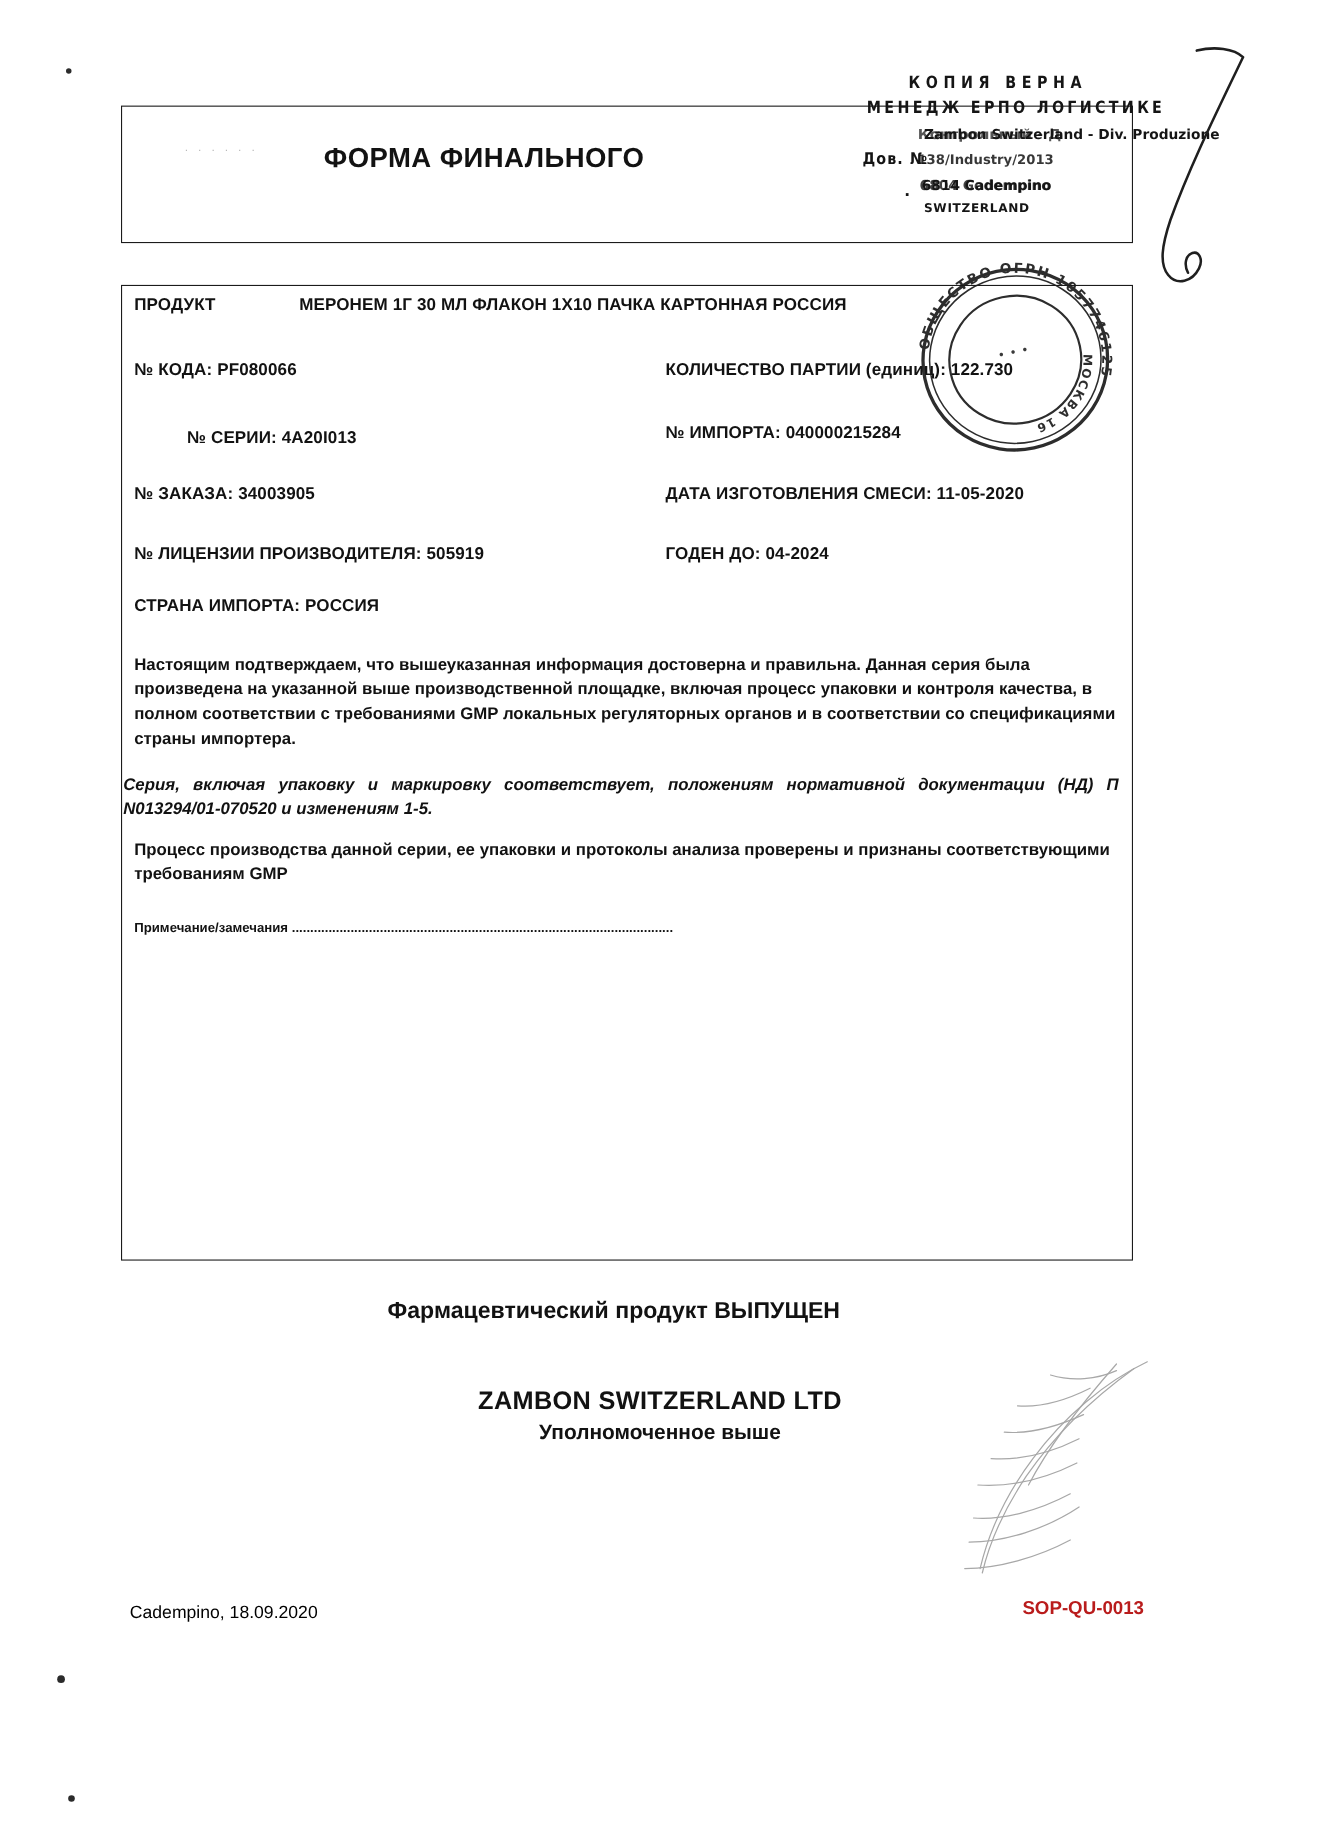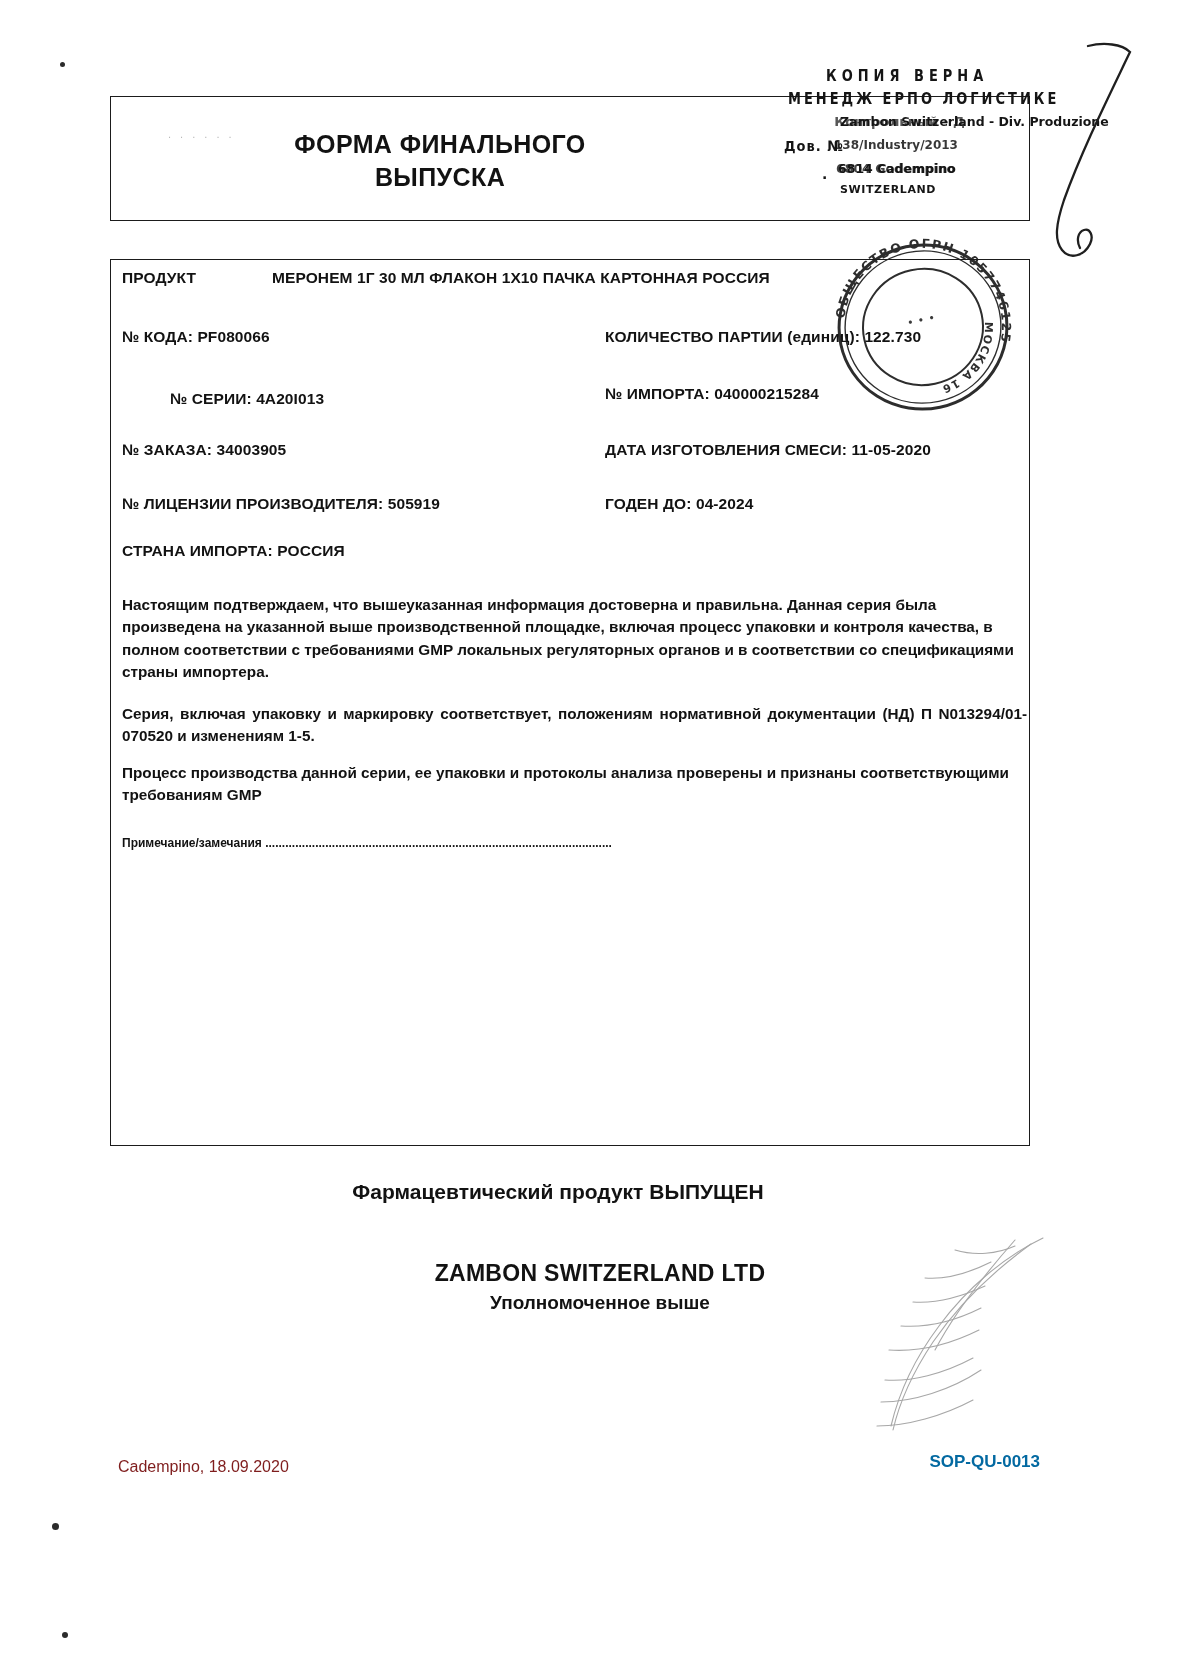--- a/index.html
+++ b/index.html
@@ -222,45 +222,44 @@
     width: 210px;
     height: 230px;
     opacity: .55;
   }
 
   .footer-left {
     position: absolute;
     left: 118px;
     top: 1458px;
     font-size: 16px;
-    color: #7f1d1d;
+    color: #000000;
   }
   .footer-right {
     position: absolute;
     right: 160px;
     top: 1452px;
     font-size: 17px;
     font-weight: bold;
-    color: #0369a1;
+    color: #b91c1c;
   }
 </style>
 </head>
 <body>
 
 <div id="page">
 
   <div class="speck" style="left:60px;top:62px;width:5px;height:5px;"></div>
   <div class="speck" style="left:52px;top:1523px;width:7px;height:7px;"></div>
   <div class="speck" style="left:62px;top:1632px;width:6px;height:6px;"></div>
 
   <div class="header-box"></div>
   <div class="header-ghost">. . .   . . .</div>
   <div class="header-title">
     <div>ФОРМА ФИНАЛЬНОГО</div>
-    <div>ВЫПУСКА</div>
   </div>
 
   <div class="stamp-block">
     <div class="stamp-line sl-kopia">КОПИЯ ВЕРНА</div>
     <div class="stamp-line sl-menedzh">МЕНЕДЖ  ЕРПО ЛОГИСТИКЕ</div>
     <div class="stamp-line sl-company-faint">Контрольный - Д</div>
     <div class="stamp-line sl-company">Zambon Switzerland - Div. Produzione</div>
     <div class="stamp-line sl-dov">Дов. №</div>
     <div class="stamp-line sl-dov-faint">138/Industry/2013</div>
     <div class="stamp-line sl-dot">.</div>
@@ -304,21 +303,21 @@
   </div>
   <div class="fld" style="left:605px; top:495px;">
     <span>ГОДЕН ДО:</span>&nbsp;<span>04-2024</span>
   </div>
 
   <div class="fld" style="left:122px; top:542px;">
     <span>СТРАНА ИМПОРТА:</span>&nbsp;<span>РОССИЯ</span>
   </div>
 
   <div class="para" style="left:122px; top:594px; width:905px;">Настоящим подтверждаем, что вышеуказанная информация достоверна и правильна. Данная серия была произведена на указанной выше производственной площадке, включая процесс упаковки и контроля качества, в полном соответствии с требованиями GMP локальных регуляторных органов и в соответствии со спецификациями страны импортера.</div>
-  <div class="para just" style="left:122px; top:703px; width:905px;">Серия, включая упаковку и маркировку соответствует, положениям нормативной документации (НД) П N013294/01-070520 и изменениям 1-5.</div>
+  <div class="para just" style="left:112px; top:703px; width:905px;font-style:italic;">Серия, включая упаковку и маркировку соответствует, положениям нормативной документации (НД) П N013294/01-070520 и изменениям 1-5.</div>
   <div class="para" style="left:122px; top:762px; width:905px;">Процесс производства данной серии, ее упаковки и протоколы анализа проверены и признаны соответствующими требованиям GMP</div>
   <div class="note-line" style="left:122px; top:836px;">Примечание/замечания ........................................................................................................</div>
 
   <svg class="round-stamp" viewBox="0 0 190 188">
     <defs>
       <path id="outerArc" d="M 95 16 m -79 78 a 79 79 0 1 1 158 0 a 79 79 0 1 1 -158 0"></path>
       <path id="innerArc" d="M 95 28 m -62 66 a 62 62 0 1 1 124 0 a 62 62 0 1 1 -124 0"></path>
     </defs>
     <g transform="rotate(-12 95 94)">
       <ellipse cx="95" cy="94" rx="84" ry="82" fill="none" stroke="#1c1c1c" stroke-width="3"></ellipse>

